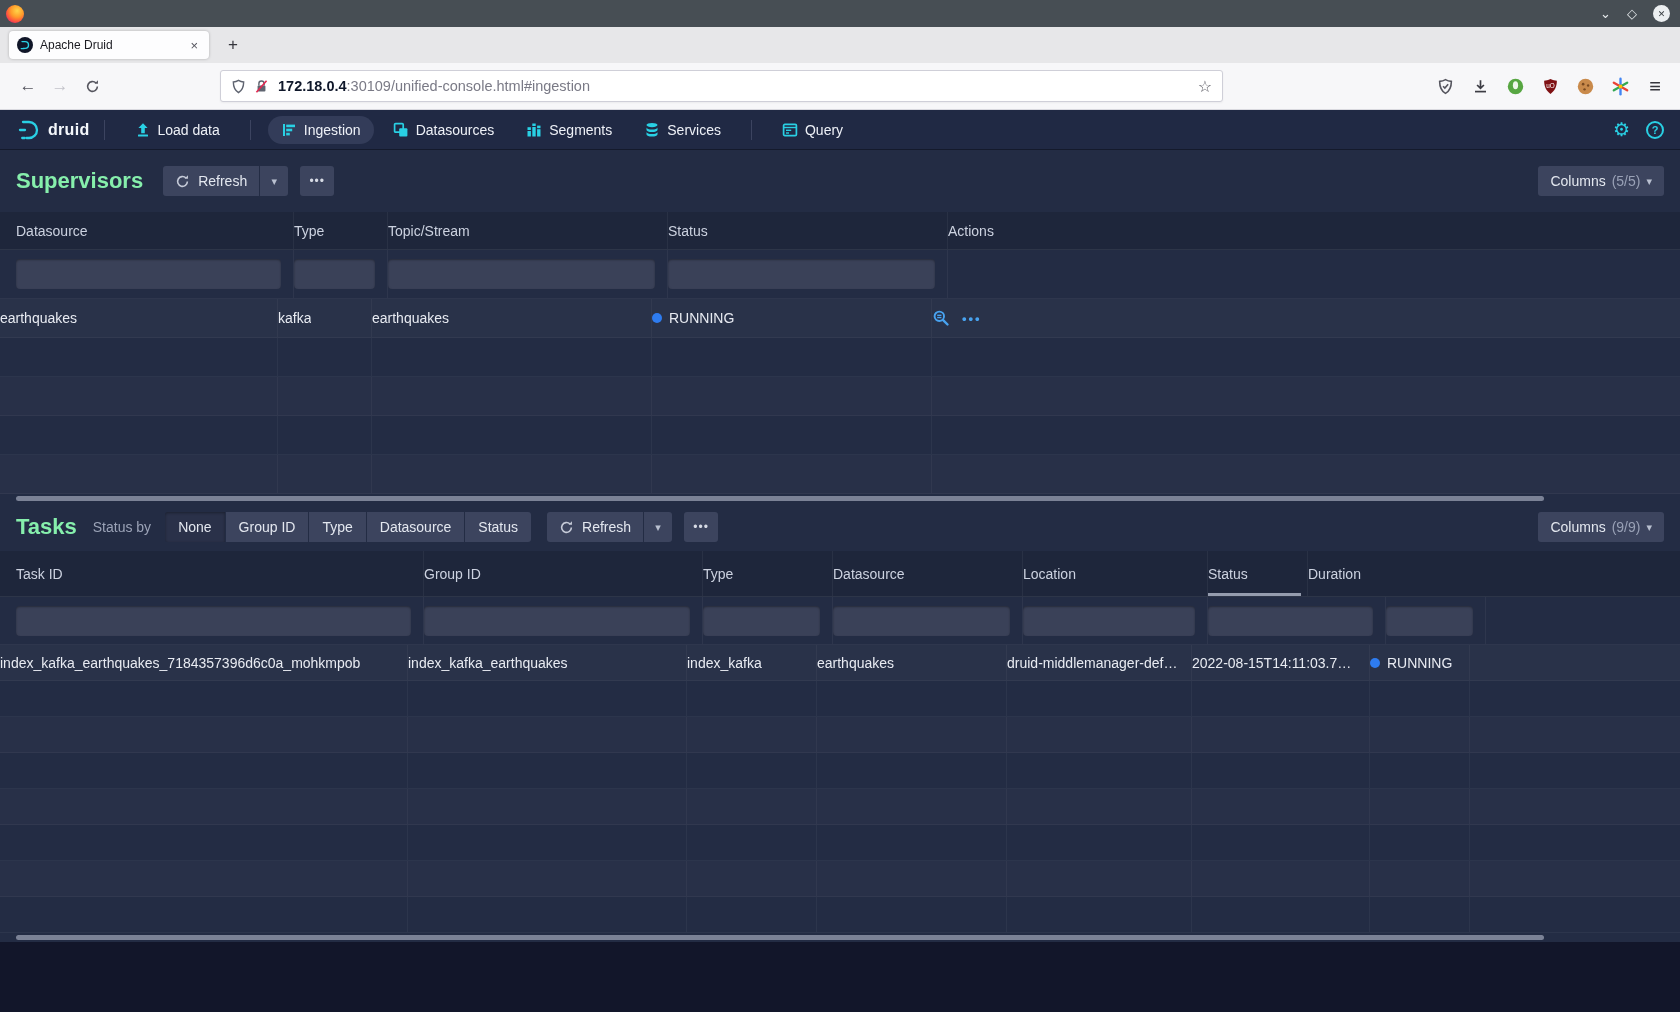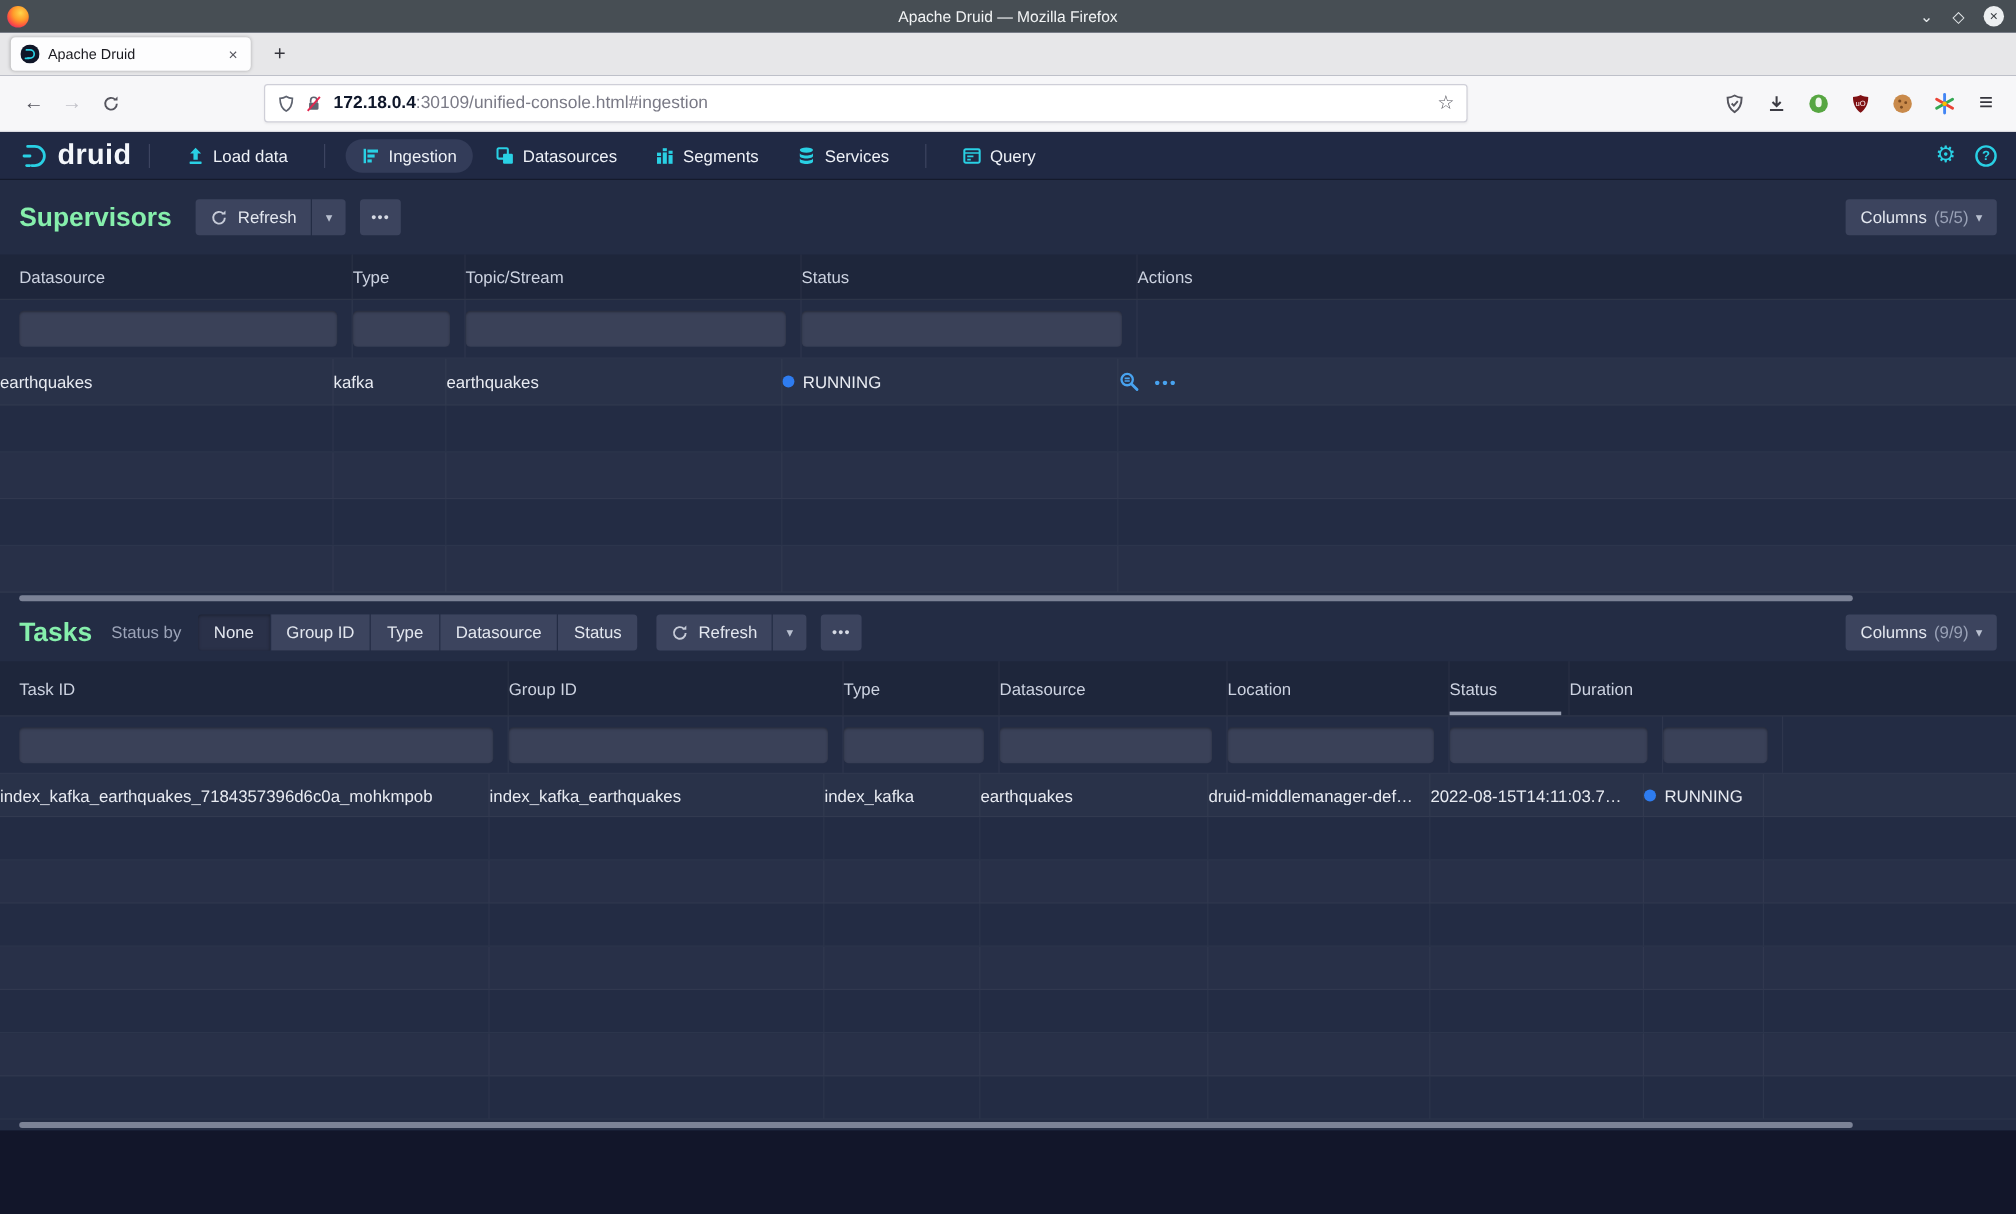--- a/index.html
+++ b/index.html
@@ -34,21 +34,21 @@
   .url-rest { color:#7a7a86; }
   .star { color:#55555e; font-size:16px; }
   .ext-cluster { margin-left:auto; display:flex; align-items:center; gap:13px; padding-right:14px; }
   .ext { width:22px; height:22px; display:flex; align-items:center; justify-content:center; }
   .hamburger { font-size:20px; color:#35353c; }
 
   
   .druid-nav { height:40px; background:#202944; display:flex; align-items:center; padding:0 16px;
     border-bottom:1px solid rgba(0,0,0,0.35); }
   .brand { display:flex; align-items:center; gap:6px; }
-  .brand-text { color:#f4f7fb; font-size:24px; font-weight:700; letter-spacing:0.3px;text-align:center; }
+  .brand-text { color:#f4f7fb; font-size:16px; font-weight:700; letter-spacing:0.3px;text-align:center; }
   .nav-sep { width:1px; height:20px; background:#3c4460; margin:0 14px; }
   .nav-item { display:flex; align-items:center; gap:7px; color:#eef1f7; font-size:14px; padding:6px 13px; border-radius:16px; margin:0 3px; }
   .nav-item.active { background:#333c59; }
   .nav-right { margin-left:auto; display:flex; align-items:center; gap:16px; }
   .gear { color:#29d0e4; font-size:19px; line-height:1; }
   .help-circle { width:18px; height:18px; border-radius:50%; border:2px solid #29d0e4; color:#29d0e4;
     font-size:11px; font-weight:700; display:flex; align-items:center; justify-content:center; }
 
   .section-toolbar { display:flex; align-items:center; padding:0 16px; }
   .sup-toolbar { height:62px; }
@@ -103,21 +103,20 @@
 
   .hscroll-row { height:9px; position:relative; }
   .hscroll-thumb { position:absolute; left:16px; right:136px; top:2px; height:5px; background:#7b8296; border-radius:3px; }
   .void { height:70px; background:#12162a; }
 </style>
 </head>
 <body>
 
 <div class="titlebar">
   <span class="ff-logo"></span>
-  <span class="win-title">Apache Druid — Mozilla Firefox</span>
   <span class="win-controls">
     <span class="win-btn">⌄</span>
     <span class="win-btn">◇</span>
     <span class="win-close">✕</span>
   </span>
 </div>
 
 <div class="tabbar">
   <div class="tab">
     <svg width="16" height="16" viewBox="0 0 16 16">

